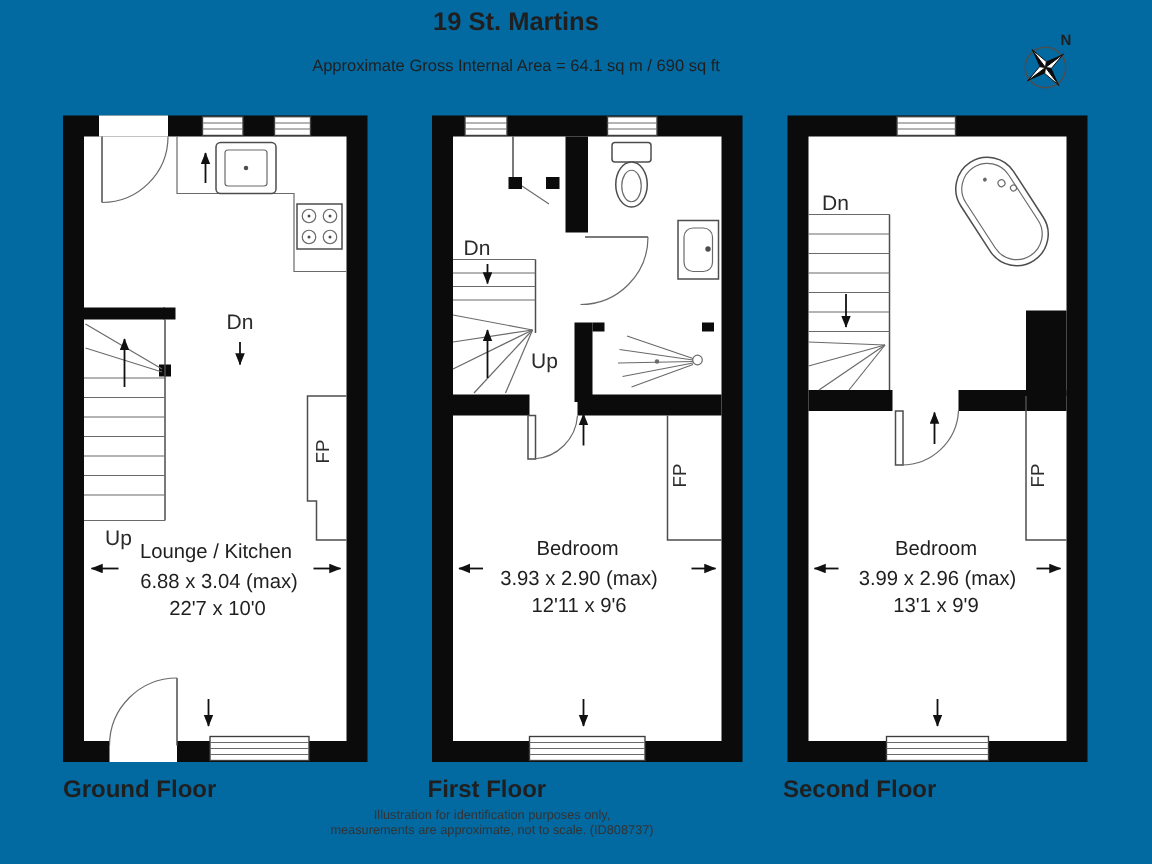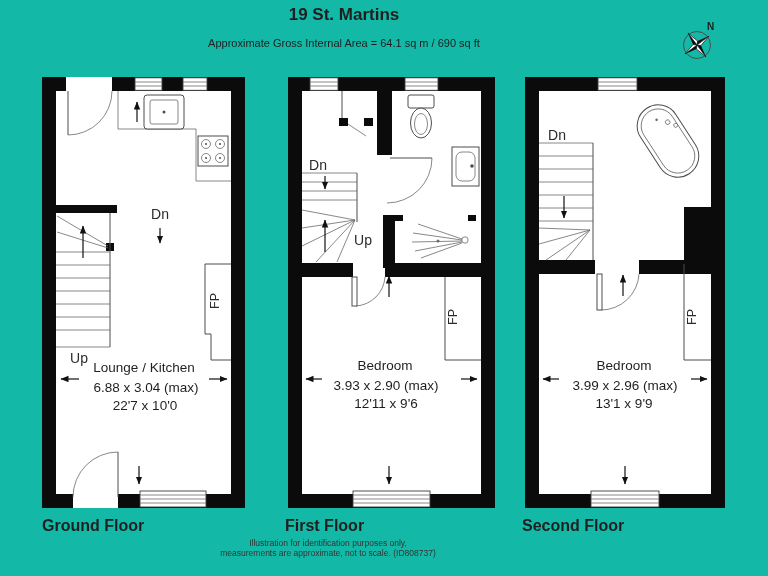--- a/index.html
+++ b/index.html
@@ -1,16 +1,16 @@
 <!DOCTYPE html>
 <html><head>
 <meta charset="utf-8">
 <style>
   html,body{margin:0;padding:0;background:#fff;}
-  .page{position:relative;width:768px;height:576px;background:#14b8a6;overflow:hidden;
+  .page{position:relative;width:768px;height:576px;background:#0369a1;overflow:hidden;
         font-family:"Liberation Sans",sans-serif;}
   svg{display:block;}
   svg text{fill:#1f1f1f;}
   .t-title{font-size:17px;font-weight:bold;}
   .t-sub{font-size:11px;}
   .t-room{font-size:13.5px;}
   .t-dim{font-size:13.5px;}
   .t-stair{font-size:14px;fill:#2b2b2b;}
   .t-fp{font-size:12.5px;fill:#2b2b2b;}
   .t-floor{font-size:16px;font-weight:bold;}

